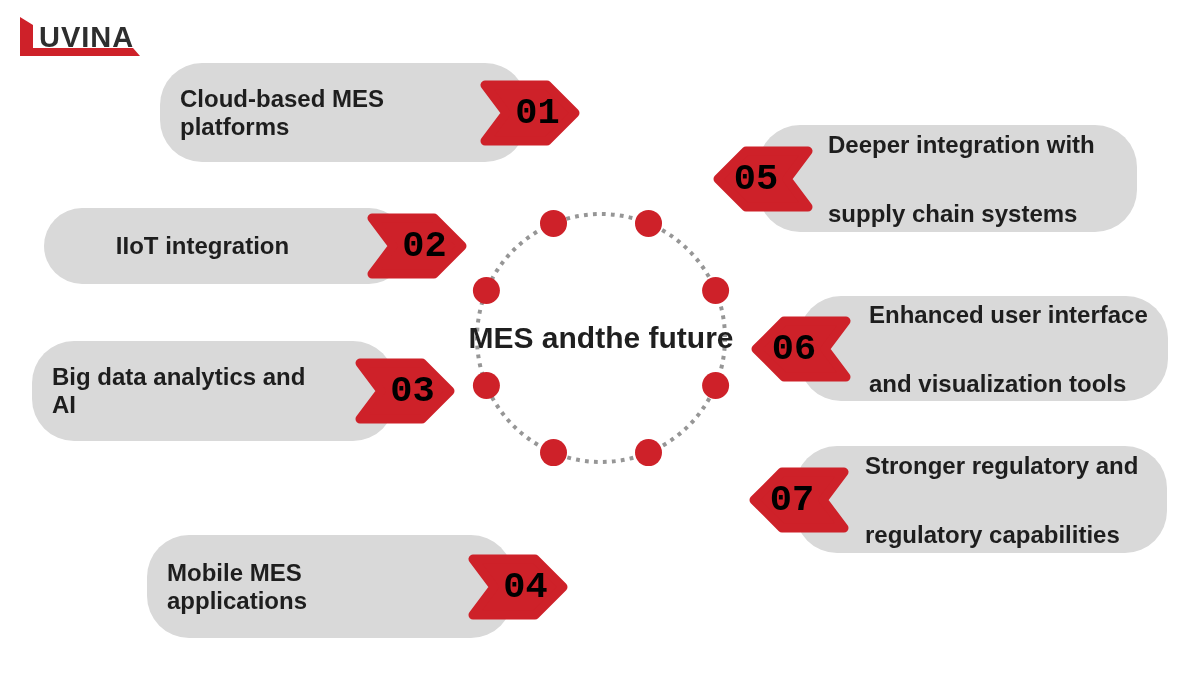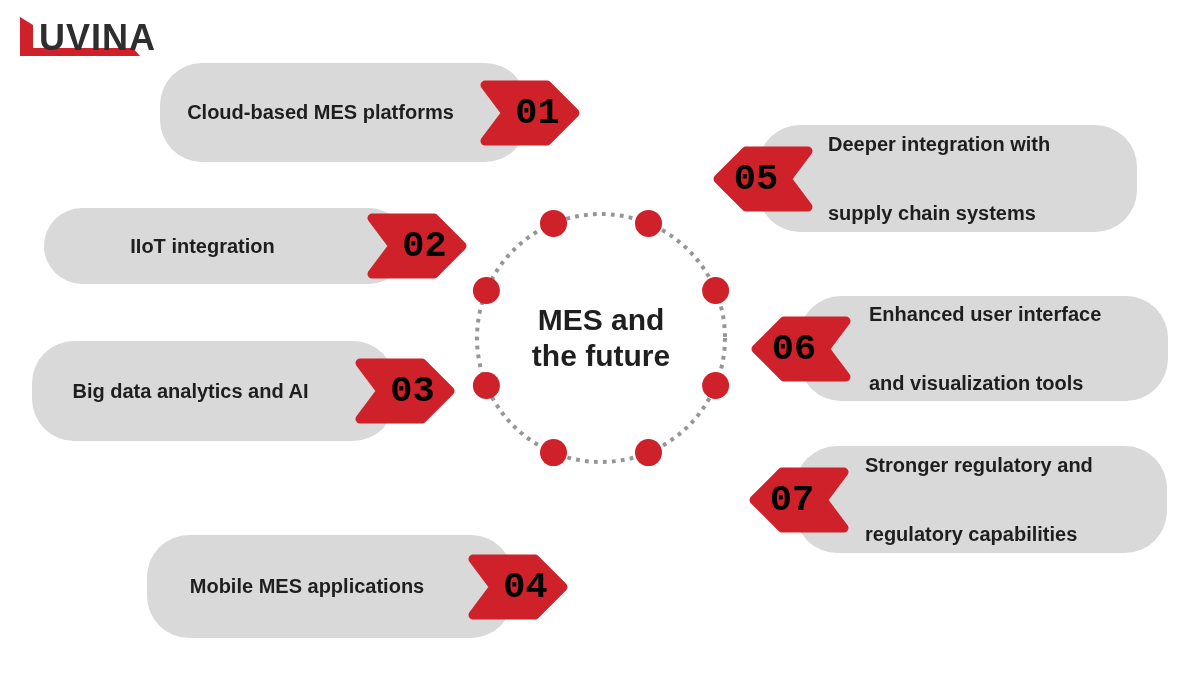--- a/index.html
+++ b/index.html
@@ -2,43 +2,43 @@
 <html><head>
 <meta charset="utf-8">
 <style>
   html,body { margin:0; padding:0; background:#ffffff; }
   body { width:1200px; height:675px; font-family:"Liberation Sans", sans-serif; }
   .canvas { position:relative; width:1200px; height:675px; background:#ffffff; overflow:hidden; }
 
   
   .logo { position:absolute; left:12px; top:8px; width:148px; height:62px; }
   .logo svg { position:absolute; left:0; top:0; }
-  .logo-text { position:absolute; left:27px; top:15px; font-size:36px; font-weight:700;
+  .logo-text { position:absolute; left:27px; top:15px; font-size:29px; font-weight:700;
                color:#2e2e2e; letter-spacing:1px; line-height:29px; }
 
   
   .item { position:absolute; }
   .pill { position:absolute; inset:0; background:#d9d9d9; border-radius:42px;
-          display:flex; align-items:center; color:#1e1e1e; font-weight:700; font-size:20px; }
+          display:flex; align-items:center; color:#1e1e1e; font-weight:700; font-size:24px; }
   .pill-left  { justify-content:center; padding-left:20px; padding-right:66px; }
   .pill-right { flex-direction:column; justify-content:center; align-items:flex-start;
                 padding-left:70px; line-height:29px;gap:40px; }
   .pill-right span { white-space:nowrap; }
 
   .badge { position:absolute; width:101px; height:66px; top:50%; transform:translateY(-50%); }
   .badge svg { position:absolute; inset:0; overflow:visible; }
   .badge-num { position:absolute; inset:0; display:flex; align-items:center; justify-content:center;
                color:#000000; font-size:37px; font-weight:700;font-family:Liberation Mono, monospace; }
   .num-right { padding-left:14px; }
   .num-left  { padding-right:13px; }
 
   
   .center-circle { position:absolute; left:461px; top:198px; width:280px; height:280px; }
   .center-circle svg { position:absolute; inset:0; }
-  .center-title { position:absolute; inset:0; display:flex; flex-direction:column;
+  .center-title { position:absolute; inset:0; display:flex; flex-direction:row;
                   align-items:center; justify-content:center; color:#1f1f1f;
                   font-size:30px; font-weight:700; line-height:36px; text-align:center; }
 </style>
 </head>
 <body>
 
 <div class="canvas">
 
   <div class="logo">
     <svg width="148" height="62" viewBox="0 0 148 62">

